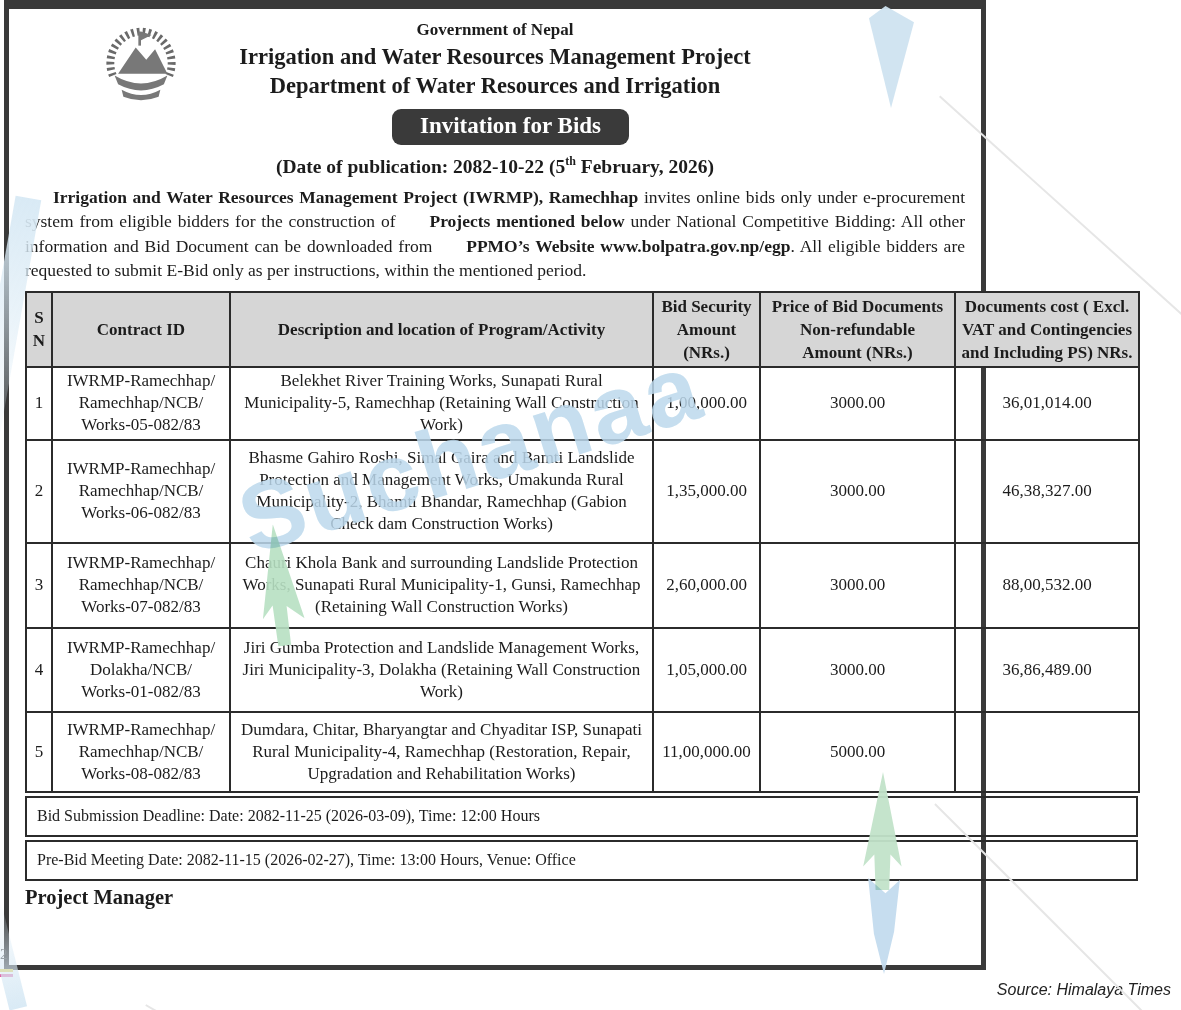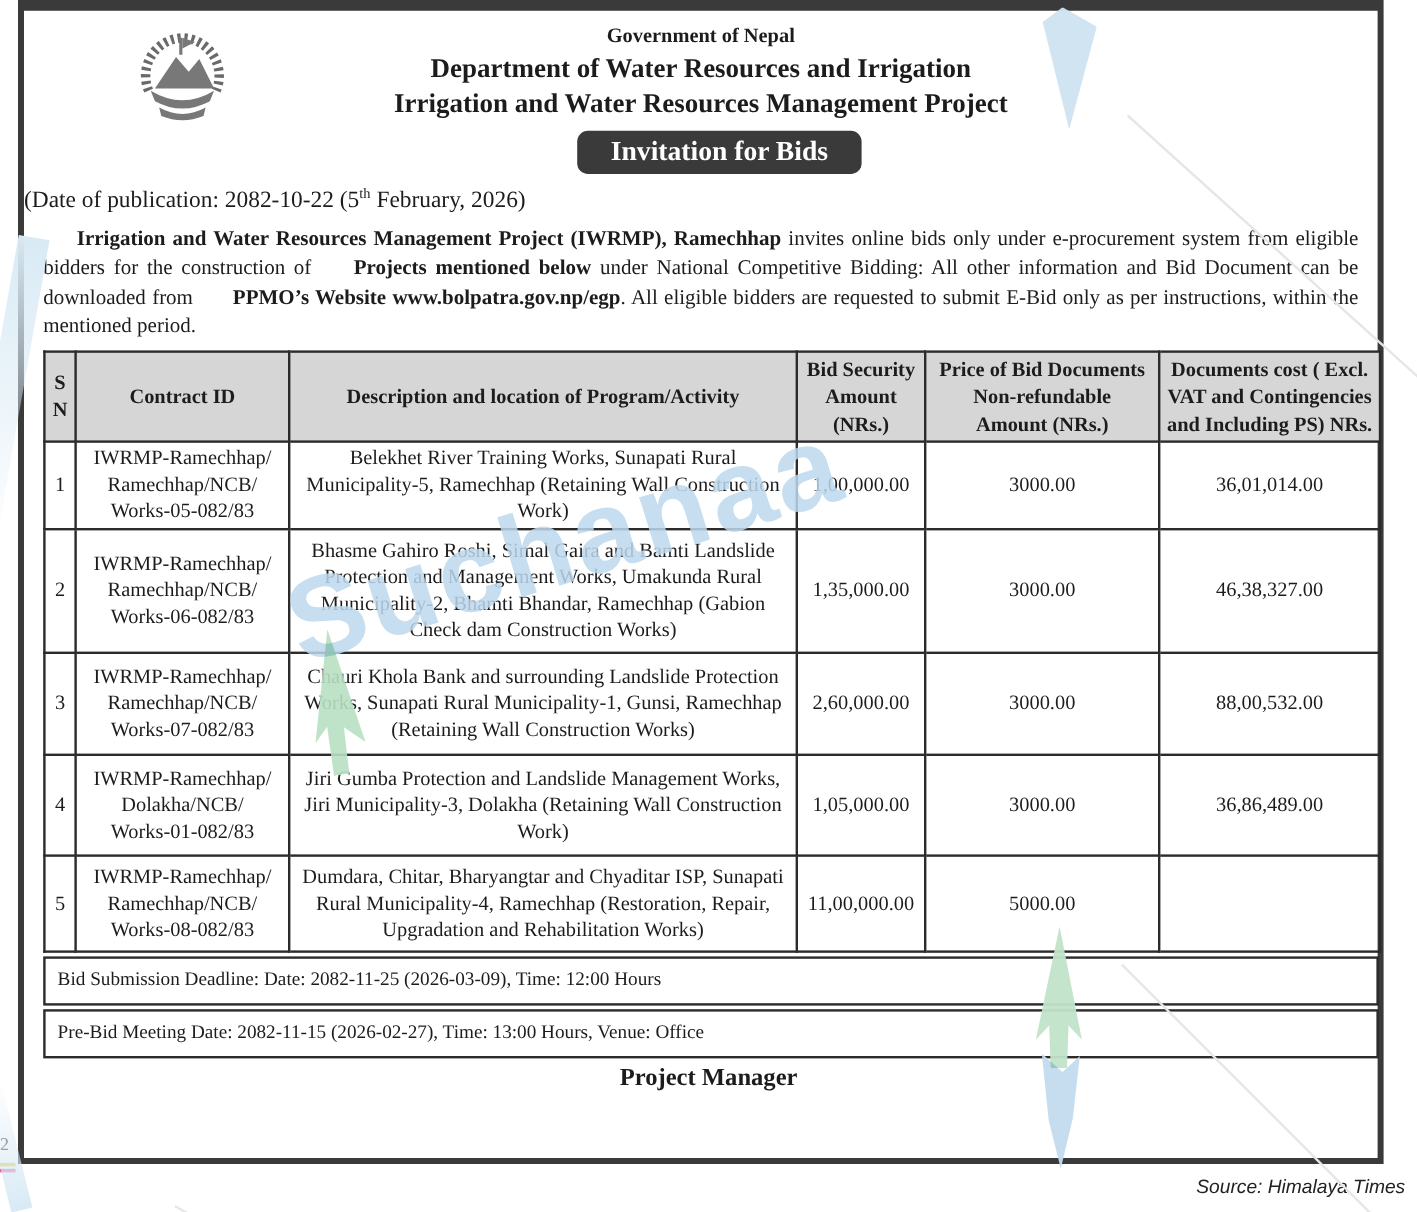--- a/index.html
+++ b/index.html
@@ -1,35 +1,35 @@
 <!DOCTYPE html>
 <html><head>
 <meta charset="utf-8">
 <style>
   * { margin:0; padding:0; box-sizing:border-box; }
   html,body { width:1181px; height:1010px; background:#ffffff; overflow:hidden; }
   body { font-family:"Liberation Serif", serif; color:#1c1c1c; position:relative; }
 
   .doc {
-    position:absolute; left:15px; top:0; width:1138px; height:970px;
+    position:absolute; left:4px; top:0; width:982px; height:970px;
     border:5px solid #3a3a3a; border-top-width:9px; background:transparent;
   }
 
   
   .hdr { position:relative; text-align:center; margin-top:8px; }
   .emblem { position:absolute; left:88px; top:4px; width:88px; height:88px; }
   .h-small { font-weight:bold; font-size:17px; line-height:25px; }
   .h-big   { font-weight:bold; font-size:22.5px; line-height:29px; }
 
   .badge-wrap { text-align:center; margin-top:9px;padding-left:31px; }
   .badge {
     display:inline-block; background:#3a3a3a; color:#ffffff; font-weight:bold;
     font-size:23px; padding:4px 28px 6px 28px; border-radius:9px;
   }
-  .pubdate { font-weight:normal; font-size:19.5px; margin-top:9px; }
+  .pubdate { text-align:center; font-weight:bold; font-size:19.5px; margin-top:9px; }
   .pubdate sup { font-size:12px; }
 
   .intro {
     margin:7px 16px 0 16px; font-size:17.5px; line-height:24.5px; text-align:justify;
   }
   .intro b { font-weight:bold;margin-left:28px; }
 
   
   table.main {
     margin:8px 0 0 16px; width:1113px; border-collapse:collapse; table-layout:fixed;
@@ -45,21 +45,21 @@
   col.c-dsc { width:423px; }
   col.c-sec { width:107px; }
   col.c-prc { width:195px; }
   col.c-est { width:184px; }
 
   .inforow {
     margin:3px 0 0 16px; width:1113px; height:41px; border:2px solid #2b2b2b;
     display:flex; align-items:center; padding-left:10px; font-size:16px; background:transparent;
   }
   .signature {
-    width:1113px; margin:5px 0 0 16px; text-align:center; font-weight:bold; font-size:20.5px; padding-right:4px;
+    width:1113px; margin:5px 0 0 16px; text-align:left; font-weight:bold; font-size:20.5px; padding-right:4px;
   }
 
   .source {
     position:absolute; right:10px; top:981px; font-family:"Liberation Sans", sans-serif;
     font-style:italic; font-size:16px; color:#222222;
   }
 
   
   .artifact { position:absolute; left:0; top:946px; width:14px; font-size:15px; color:#555; }
   .artifact .bar-y { width:13px; height:3px; background:#e3cf4e; margin-top:6px; }
@@ -115,22 +115,22 @@
       </g>
       <g fill="#787878">
         <path d="M24 60 L44 30 L56 44 L66 32 L80 60 Z"></path>
         <path d="M20 62 Q50 80 80 62 L76 72 Q50 86 24 72 Z"></path>
         <rect x="47" y="12" width="3" height="16"></rect>
         <path d="M50 12 L62 16 L50 22 Z"></path>
         <path d="M28 78 Q50 90 72 78 L70 86 Q50 94 30 86 Z"></path>
       </g>
     </svg>
     <div class="h-small">Government of Nepal</div>
+    <div class="h-big">Irrigation and Water Resources Management Project</div>
     <div class="h-big">Department of Water Resources and Irrigation</div>
-    <div class="h-big">Irrigation and Water Resources Management Project</div>
   </div>
 
   <div class="badge-wrap">
     <span class="badge">Invitation for Bids</span>
   </div>
 
   <div class="pubdate"><span>(Date of publication: 2082-10-22 (5</span><sup>th</sup><span> February, 2026)</span></div>
 
   <div class="intro"><b>Irrigation and Water Resources Management Project (IWRMP), Ramechhap</b><span> invites online bids only under e-procurement system from eligible bidders for the construction of </span><b>Projects mentioned below</b><span> under National Competitive Bidding: All other information and Bid Document can be downloaded from </span><b>PPMO’s Website www.bolpatra.gov.np/egp</b><span>. All eligible bidders are requested to submit E-Bid only as per instructions, within the mentioned period.</span></div>
 

